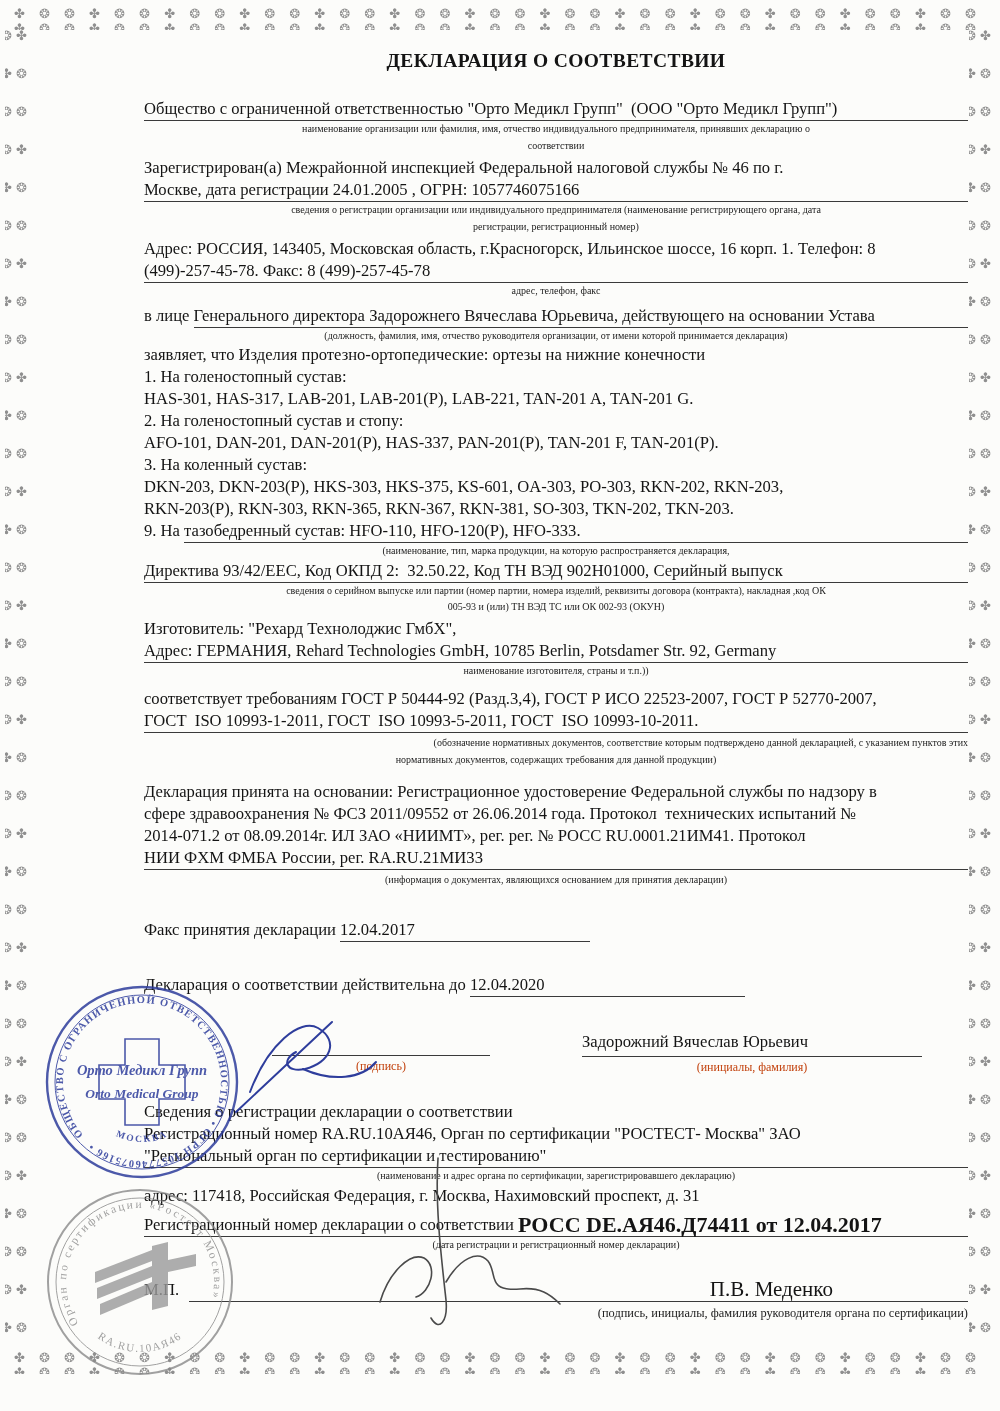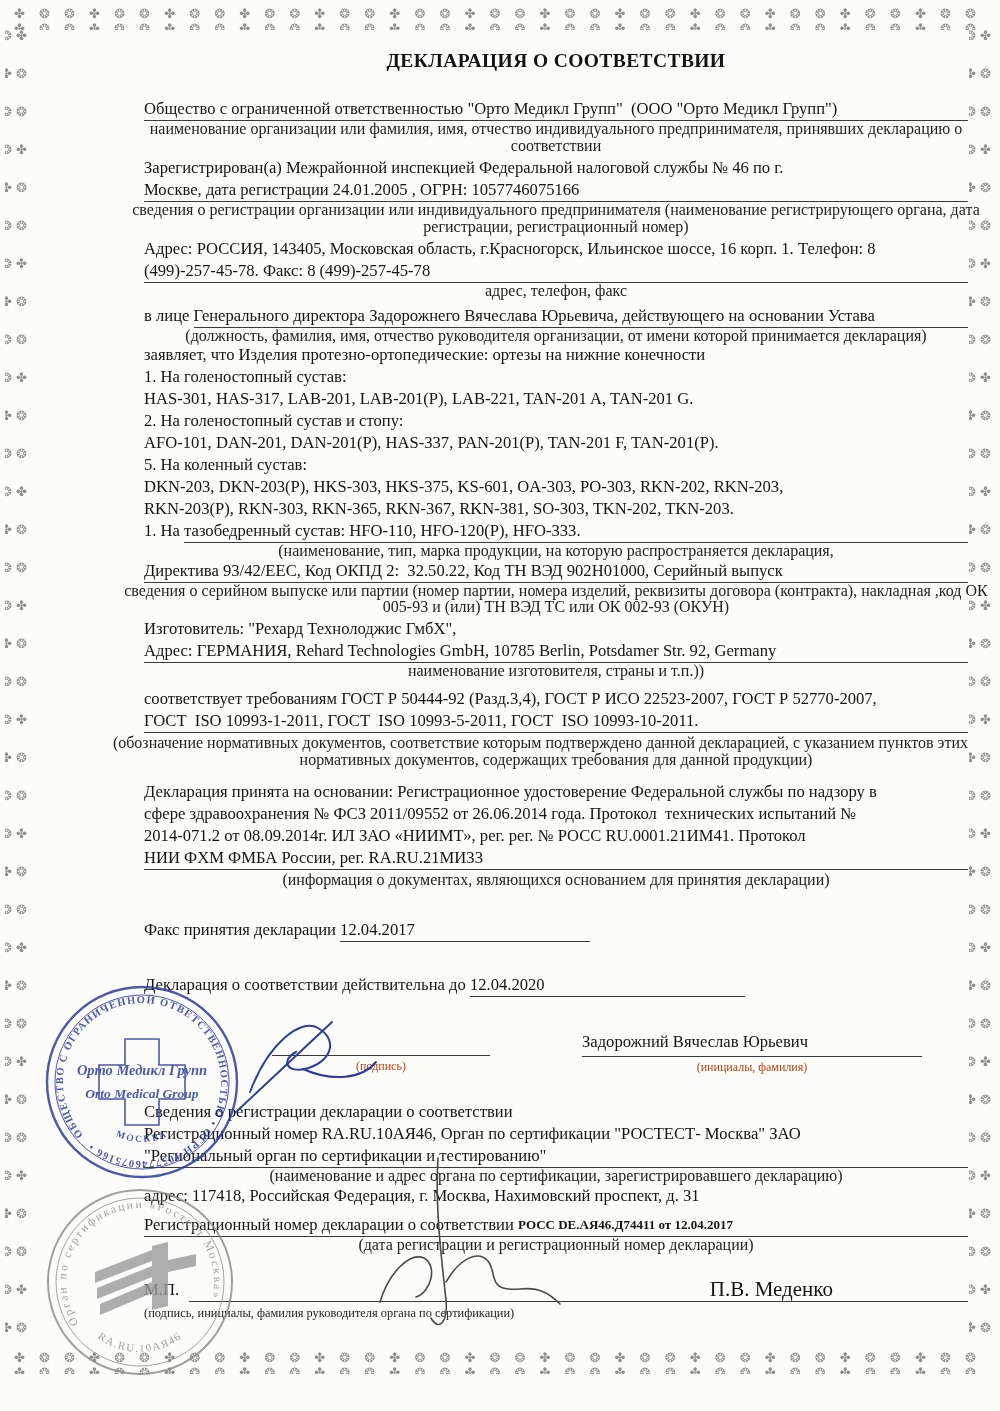--- a/index.html
+++ b/index.html
@@ -3,41 +3,41 @@
 <meta charset="utf-8">
 <style>
   html,body{margin:0;padding:0;background:#ddd;}
   .page{position:relative;width:1000px;height:1411px;margin:0 auto;background:#fcfcfa;
         font-family:"Liberation Serif",serif;color:#141414;overflow:hidden;}
   .content{position:absolute;left:108px;top:46px;width:824px;z-index:2;margin-left:36px;}
   .ln{display:flex;align-items:stretch;white-space:pre;line-height:22px;font-size:16.6px;}
   .ln span{display:block;}
   .t{font-size:19.5px;font-weight:bold;justify-content:center;line-height:30px;
      letter-spacing:.4px;margin-bottom:22px;}
-  .cap{font-size:16px;line-height:16.5px;justify-content:center;color:#222;}
+  .cap{font-size:10px;line-height:16.5px;justify-content:center;color:#222;}
   .rule{border-bottom:1.2px solid #3a3a3a;}
   .u{border-bottom:1.2px solid #3a3a3a;}
-  .b{font-weight:bold;font-size:13px;}
+  .b{font-weight:bold;font-size:22px;}
   .fill{flex:0 0 auto;}
   .fillx{flex:1 1 auto;}
   
   .sig-grid{display:flex;margin-top:34px;padding-left:128px;}
   .sig-left{width:218px;}
   .sig-left .line{border-bottom:1.2px solid #3a3a3a;height:24px;}
   .sig-right{width:340px;margin-left:92px;}
   .sig-right .name{text-align:left;font-size:16.6px;line-height:22px;
                    border-bottom:1.2px solid #3a3a3a;padding-bottom:3px;}
   .sig-cap{font-size:12px;line-height:16.5px;text-align:center;color:#c2410c;margin-top:2px;}
   
   .mp-row{display:flex;margin-top:24px;align-items:flex-end;}
   .mp-label{font-size:16.6px;line-height:24px;flex:0 0 auto;}
   .mp-line{flex:1 1 auto;margin-left:10px;border-bottom:1.2px solid #3a3a3a;
            display:flex;justify-content:flex-end;padding-right:135px;
            font-size:21px;line-height:24px;}
-  .final-cap{font-size:12.4px;line-height:16.5px;text-align:left;color:#222;margin-top:3px;}
+  .final-cap{font-size:12.4px;line-height:16.5px;text-align:right;color:#222;margin-top:3px;}
   
   .bseg{position:absolute;color:#8f8f8f;font-size:13px;letter-spacing:5px;
         overflow:hidden;z-index:1;font-family:"DejaVu Sans",sans-serif;}
   #btop{left:14px;right:14px;top:6px;height:24px;}
   #bbottom{left:14px;right:14px;top:1350px;height:24px;}
   #bleft{left:5px;top:28px;width:24px;height:1318px;writing-mode:vertical-rl;
          text-orientation:upright;letter-spacing:4px;}
   #bright{right:7px;top:28px;width:24px;height:1318px;writing-mode:vertical-rl;
           text-orientation:upright;letter-spacing:4px;}
   
@@ -66,24 +66,24 @@
         <div class="ln" style="margin-top: 3px;"><span>Адрес: РОССИЯ, 143405, Московская область, г.Красногорск, Ильинское шоссе, 16 корп. 1. Телефон: 8</span></div>
         <div class="ln rule"><span>(499)-257-45-78. Факс: 8 (499)-257-45-78</span></div>
         <div class="ln cap"><span>адрес, телефон, факс</span></div>
         <div class="ln" style="margin-top: 5px;"><span>в лице </span><span class="u">Генерального директора Задорожнего Вячеслава Юрьевича, действующего на основании Устава</span><span class="fillx u"></span></div>
         <div class="ln cap"><span>(должность, фамилия, имя, отчество руководителя организации, от имени которой принимается декларация)</span></div>
         <div class="ln"><span>заявляет, что Изделия протезно-ортопедические: ортезы на нижние конечности</span></div>
         <div class="ln"><span>1. На голеностопный сустав:</span></div>
         <div class="ln"><span>HAS-301, HAS-317, LAB-201, LAB-201(P), LAB-221, TAN-201 A, TAN-201 G.</span></div>
         <div class="ln"><span>2. На голеностопный сустав и стопу:</span></div>
         <div class="ln"><span>AFO-101, DAN-201, DAN-201(P), HAS-337, PAN-201(P), TAN-201 F, TAN-201(P).</span></div>
-        <div class="ln"><span>5. На коленный сустав:</span></div>
+        <div class="ln"><span>3. На коленный сустав:</span></div>
         <div class="ln"><span>DKN-203, DKN-203(P), HKS-303, HKS-375, KS-601, OA-303, PO-303, RKN-202, RKN-203,</span></div>
         <div class="ln"><span>RKN-203(P), RKN-303, RKN-365, RKN-367, RKN-381, SO-303, TKN-202, TKN-203.</span></div>
-        <div class="ln"><span>1. На </span><span class="u">тазобедренный сустав: HFO-110, HFO-120(P), HFO-333.</span><span class="fillx u"></span></div>
+        <div class="ln"><span>9. На </span><span class="u">тазобедренный сустав: HFO-110, HFO-120(P), HFO-333.</span><span class="fillx u"></span></div>
         <div class="ln cap"><span>(наименование, тип, марка продукции, на которую распространяется декларация,</span></div>
         <div class="ln rule"><span>Директива 93/42/ЕЕС, Код ОКПД 2:  32.50.22, Код ТН ВЭД 902Н01000, Серийный выпуск</span></div>
         <div class="ln cap"><span>сведения о серийном выпуске или партии (номер партии, номера изделий, реквизиты договора (контракта), накладная ,код ОК</span></div>
         <div class="ln cap"><span>005-93 и (или) ТН ВЭД ТС или ОК 002-93 (ОКУН)</span></div>
         <div class="ln" style="margin-top: 2px;"><span>Изготовитель: "Рехард Технолоджис ГмбХ",</span></div>
         <div class="ln rule"><span>Адрес: ГЕРМАНИЯ, Rehard Technologies GmbH, 10785 Berlin, Potsdamer Str. 92, Germany</span></div>
         <div class="ln cap"><span>наименование изготовителя, страны и т.п.))</span></div>
         <div class="ln" style="margin-top: 9px;"><span>соответствует требованиям ГОСТ Р 50444-92 (Разд.3,4), ГОСТ Р ИСО 22523-2007, ГОСТ Р 52770-2007,</span></div>
         <div class="ln rule"><span>ГОСТ  ISO 10993-1-2011, ГОСТ  ISO 10993-5-2011, ГОСТ  ISO 10993-10-2011.</span></div>
         <div class="ln cap" style="margin-top: 2px; justify-content: flex-end;"><span>(обозначение нормативных документов, соответствие которым подтверждено данной декларацией, с указанием пунктов этих</span></div>

